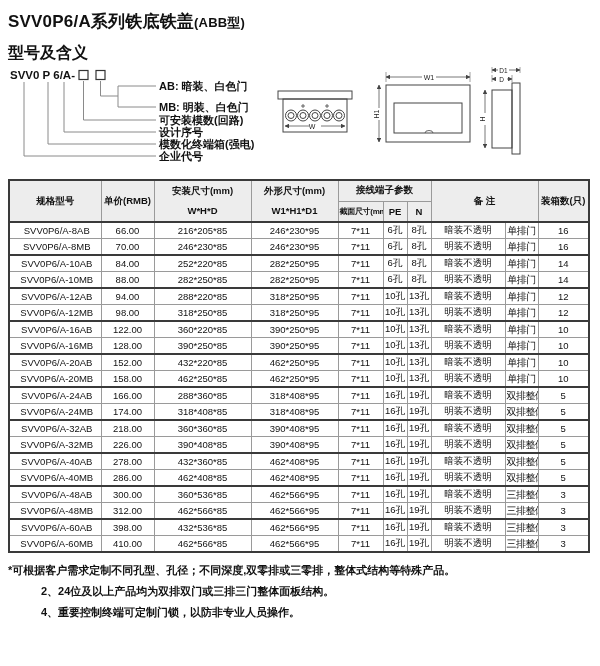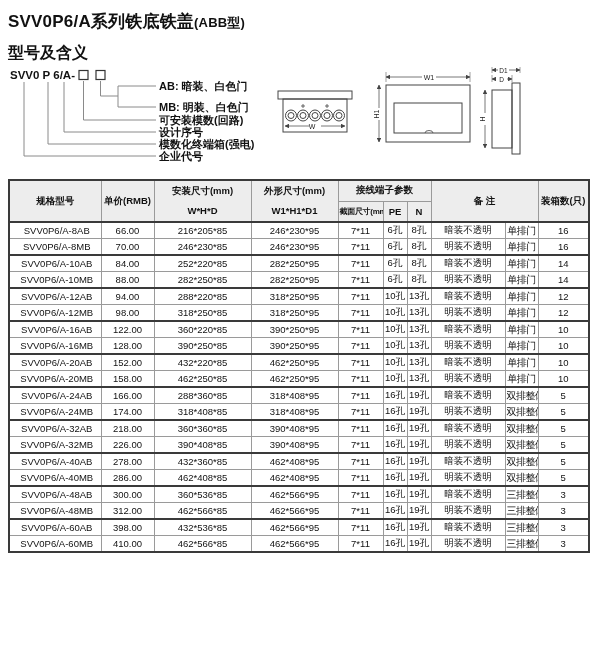--- a/index.html
+++ b/index.html
@@ -406,13 +406,16 @@
         <td class="col-pe">16孔</td>
         <td class="col-n">19孔</td>
         <td class="col-remark1">明装不透明</td>
         <td class="col-remark2">三排整体</td>
         <td class="col-qty">3</td>
       </tr>
     </tbody>
 </table>
 
 <div class="notes">
+  <div>*可根据客户需求定制不同孔型、孔径；不同深度,双零排或三零排，整体式结构等特殊产品。</div>
+  <div class="indent">2、24位及以上产品均为双排双门或三排三门整体面板结构。</div>
+  <div class="indent">4、重要控制终端可定制门锁，以防非专业人员操作。</div>
 </div>
 
 </body></html>

